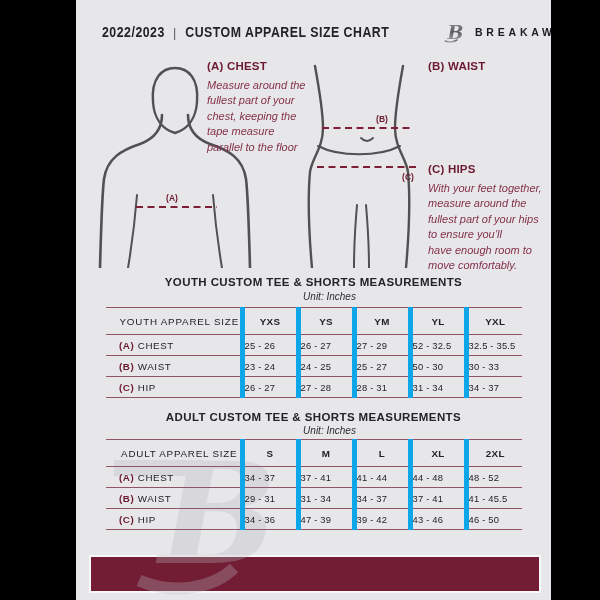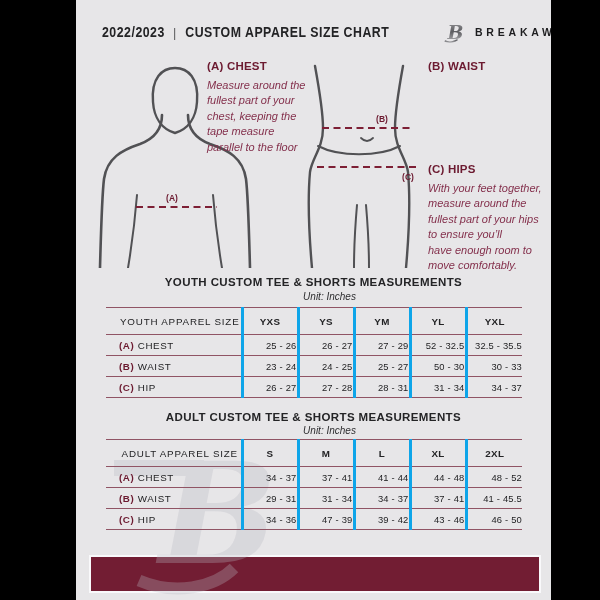--- a/index.html
+++ b/index.html
@@ -54,24 +54,24 @@
   .tbl-youth{top:307px;} .tbl-adult{top:439px;}
   .size-table col.c-label{width:136px;}
   .size-table col.c-val{width:56px;}
   .size-table tr.hdr{height:27px;}
   .size-table tr.row{height:21px;}
   .size-table td{
     border-top:1.5px solid #905464;padding:0;color:#232325;vertical-align:middle;
     background:transparent;
   }
   .size-table tr:last-child td{border-bottom:1.5px solid #905464;}
-  .size-table td + td{border-left:3px solid #0ea5e9;}
+  .size-table td + td{border-left:5px solid #0ea5e9;}
   td.lbl{font-size:9.8px;letter-spacing:.8px;padding-left:13px;text-align:center;}
   td.size-hd{font-size:9.8px;font-weight:bold;text-align:center;letter-spacing:.3px;}
-  td.val{font-size:9.4px;text-align:right;letter-spacing:.2px;}
+  td.val{font-size:9.4px;text-align:left;letter-spacing:.2px;}
   td.rowlbl{font-size:9.8px;letter-spacing:.6px;padding-left:13px;text-align:left;}
   .pref{color:#6c1a30;font-weight:bold;}
   
   .watermark{position:absolute;left:22px;top:428px;width:212px;height:170px;z-index:2;opacity:.30;}
   .footer{
     position:absolute;left:13px;top:555px;width:448px;height:34px;
     background:#721d33;border:2px solid #f9f9fb;z-index:1;
   }
   
   .outline{stroke:#515154;fill:none;stroke-linecap:round;}

